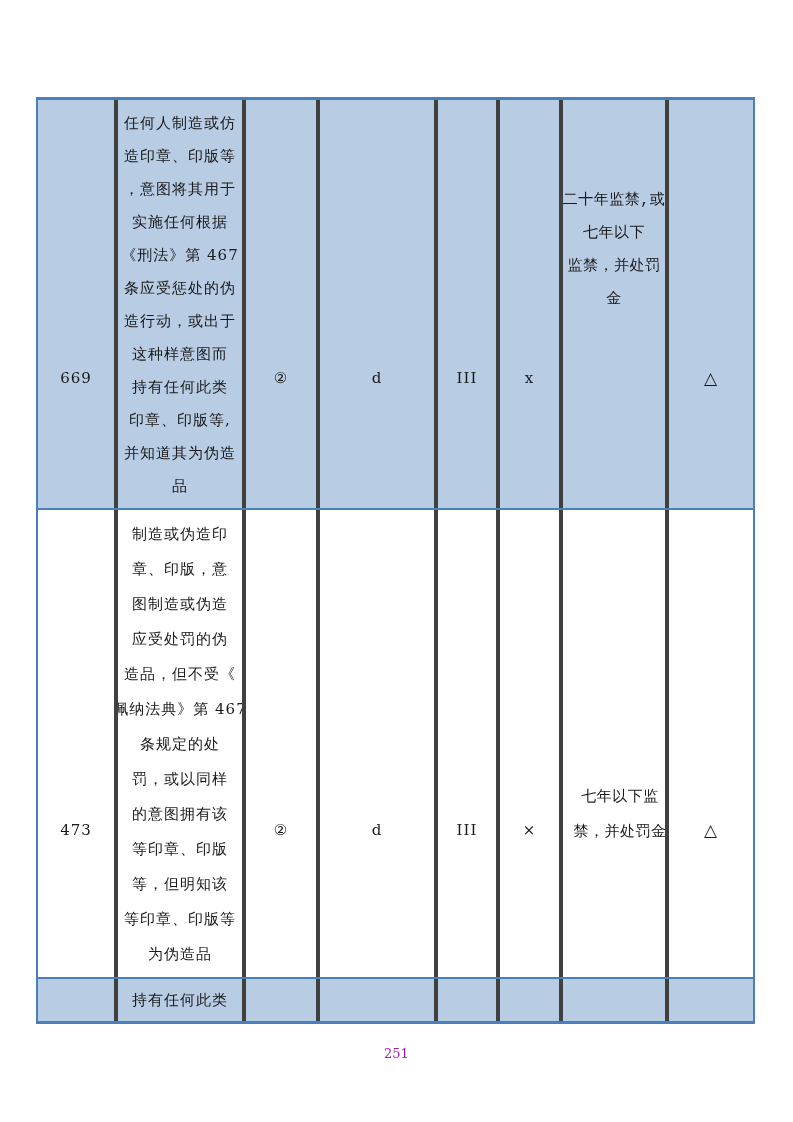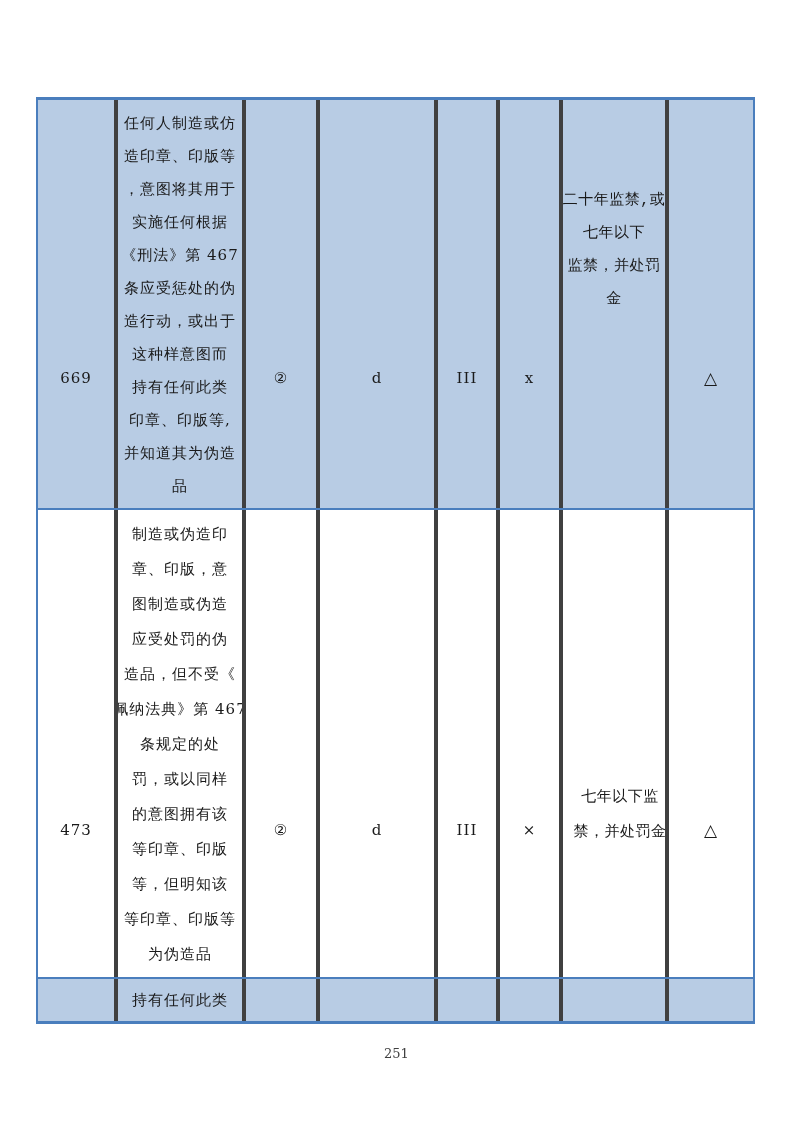--- a/index.html
+++ b/index.html
@@ -54,21 +54,21 @@
   .r2 .sym .txt{padding-top:303px;}
   .r2 .pen .txt{padding-top:269px;letter-spacing:0.5px;margin-left:12px;}
   .r2 .desc .txt{padding-top:7px;}
   .r3 .cell{align-items:center;}
   .tri{font-size:17px;}
   .page-number{
     position:absolute;
     top:1046px;left:0;width:100%;
     text-align:center;
     font-size:13px;
-    color:#404040;
+    color:#a21caf;
   }
 </style>
 </head>
 <body>
 
 <div class="page">
 
   <div class="doc-table">
 
     <div class="trow r1">

